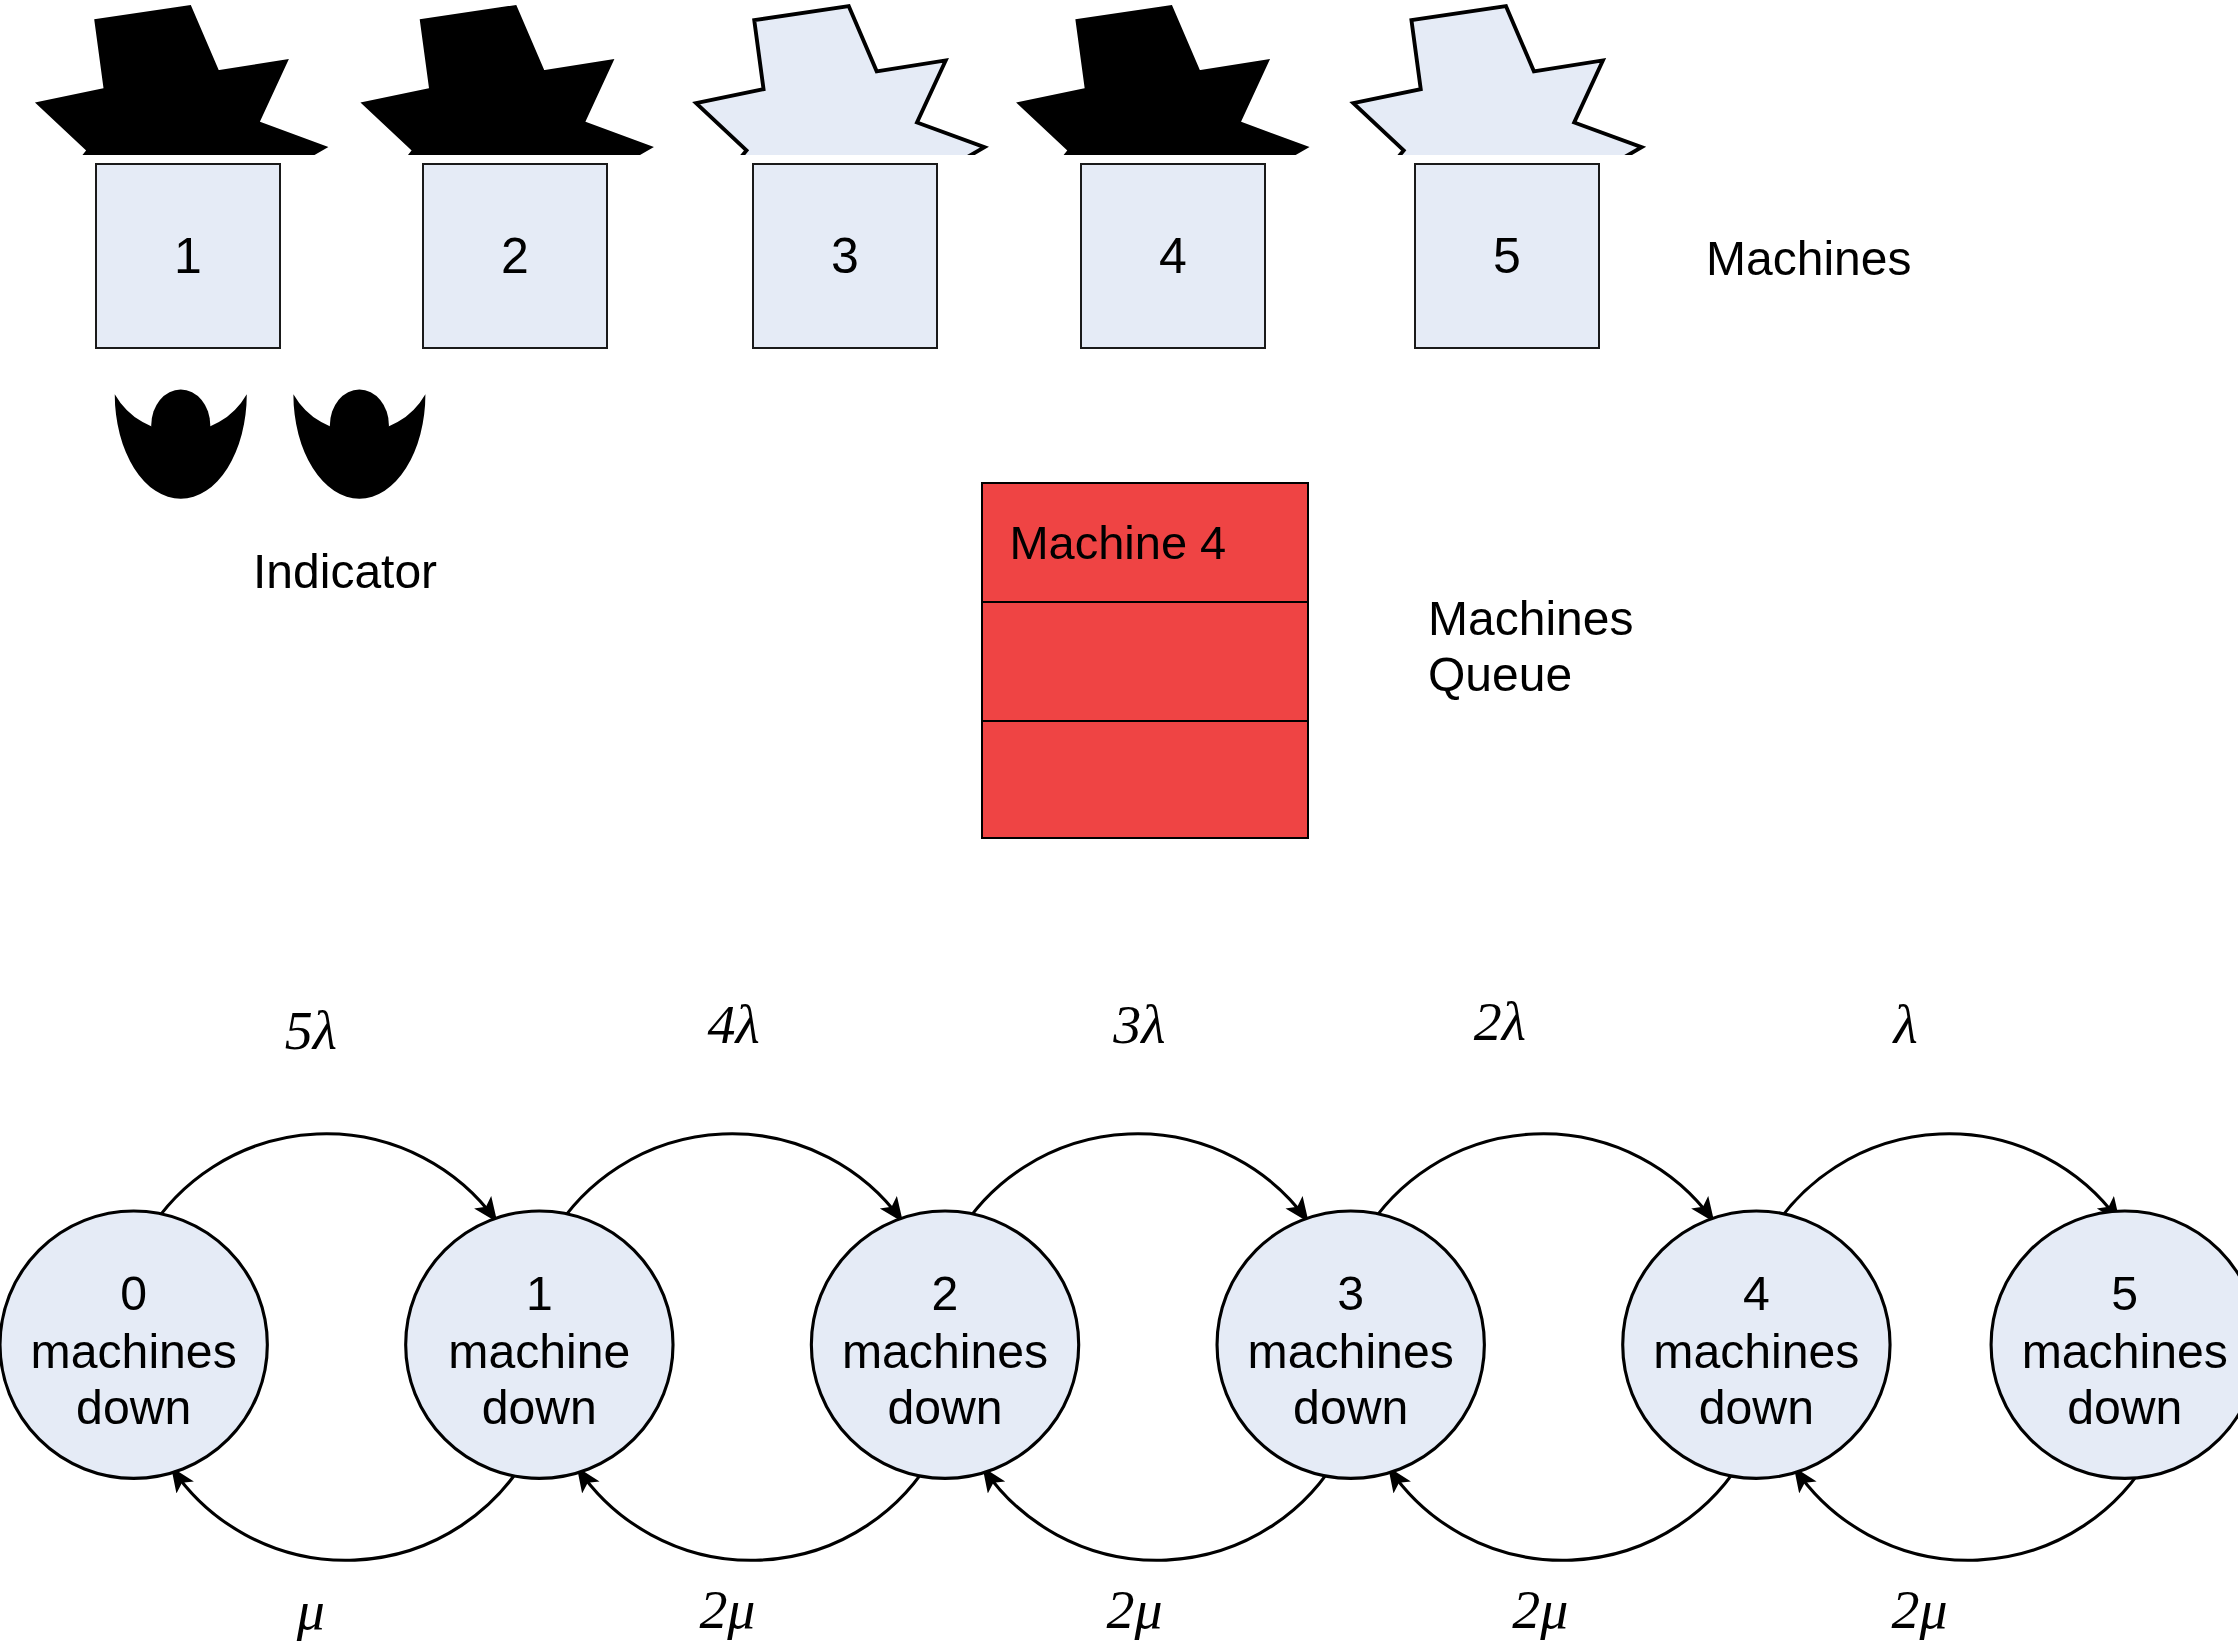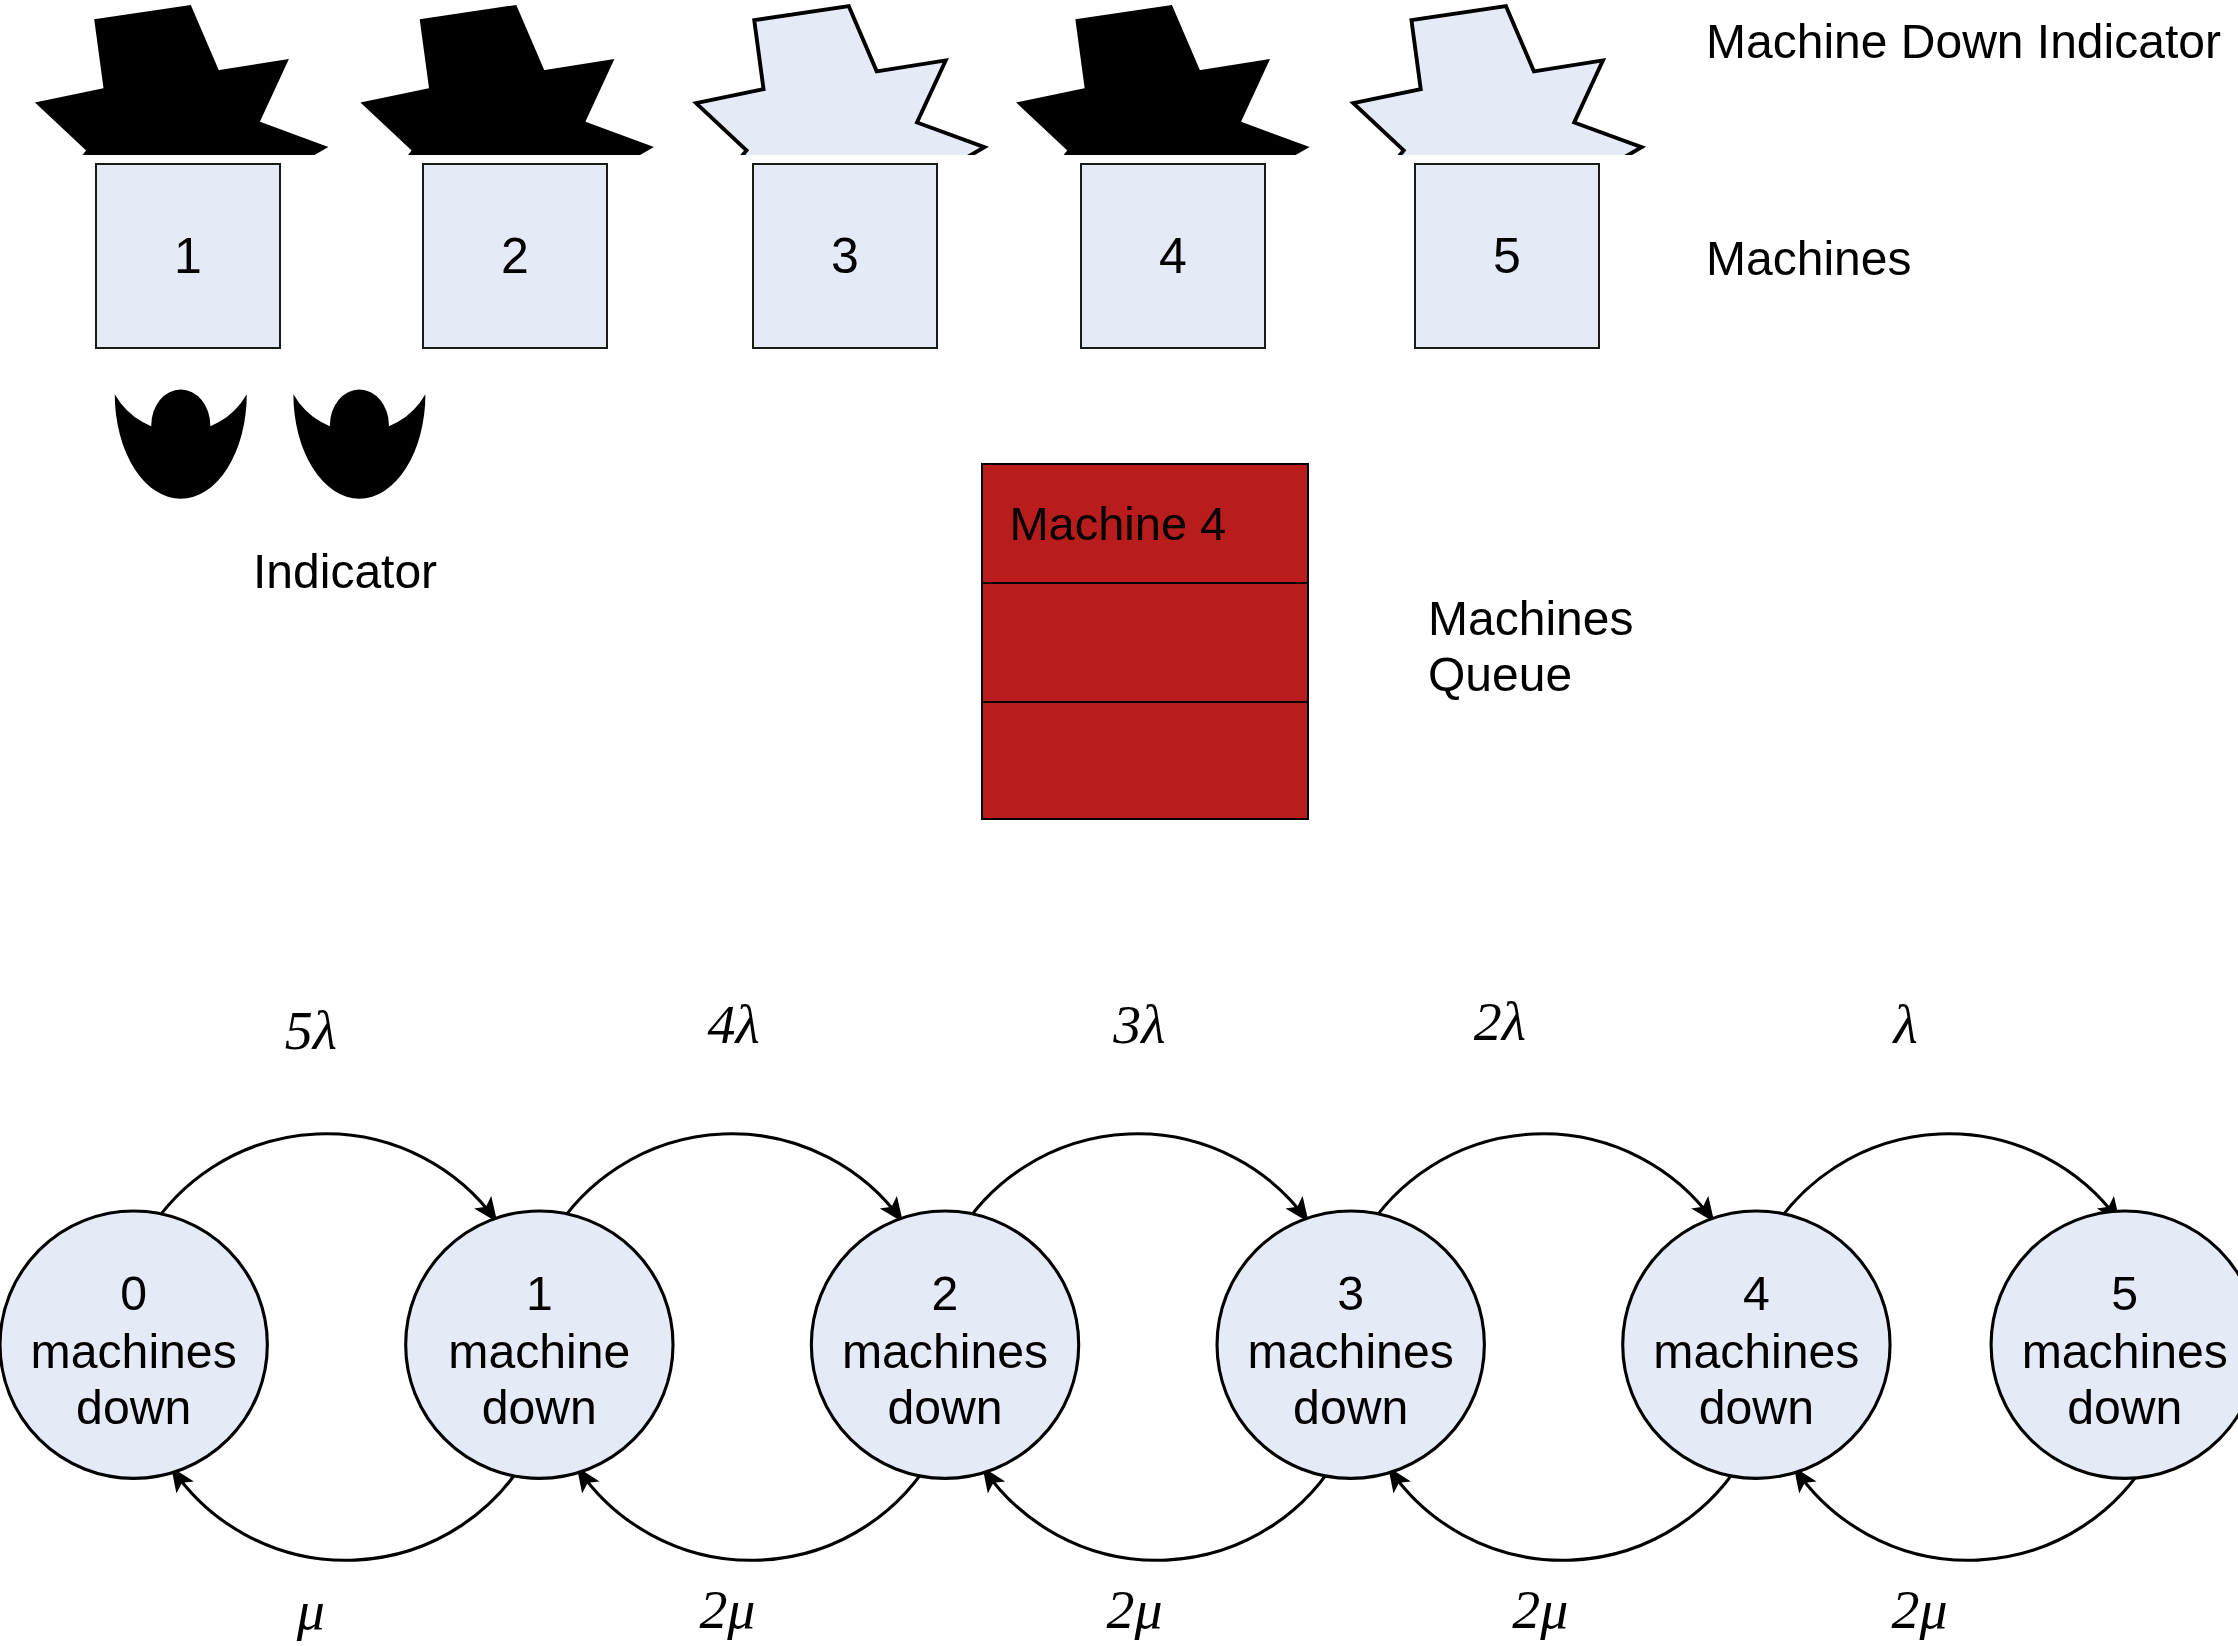--- a/index.html
+++ b/index.html
@@ -50,26 +50,26 @@
     position: absolute;
     font-size: 48px;
     color: #000;
     white-space: nowrap;
   }
 
   
   .queue-wrap {
     position: absolute;
     left: 981px;
-    top: 463px;
+    top: 482px;
     width: 328px;
     height: 357px;
     border: 2.3px solid #000;
     box-sizing: border-box;
-    background: #b91c1c;
+    background: #ef4444;
   }
   .queue-cell {
     box-sizing: border-box;
     width: 100%;
     height: 119px;
     border-bottom: 2.3px solid #000;
     display: flex;
     align-items: center;
     padding-left: 26.4px;
     font-size: 47px;
@@ -149,21 +149,20 @@
       <span>Machine 4</span>
     </div>
     <div class="queue-cell">
       <span></span>
     </div>
     <div class="queue-cell last">
       <span></span>
     </div>
   </div>
 
-  <div class="side-label" style="left:1706px; top:14px;">Machine Down Indicator</div>
 
   <div class="side-label" style="left:1706px; top:231px;">Machines</div>
 
   <div class="center-label" style="left:253px; top:544px;">Indicator</div>
 
   <div class="side-label" style="left:1428px; top:591px;">Machines</div>
   <div class="side-label" style="left:1428px; top:647px;">Queue</div>
 
   <svg id="state-svg" viewBox="0 0 2881 889" preserveAspectRatio="none">
     <defs>

